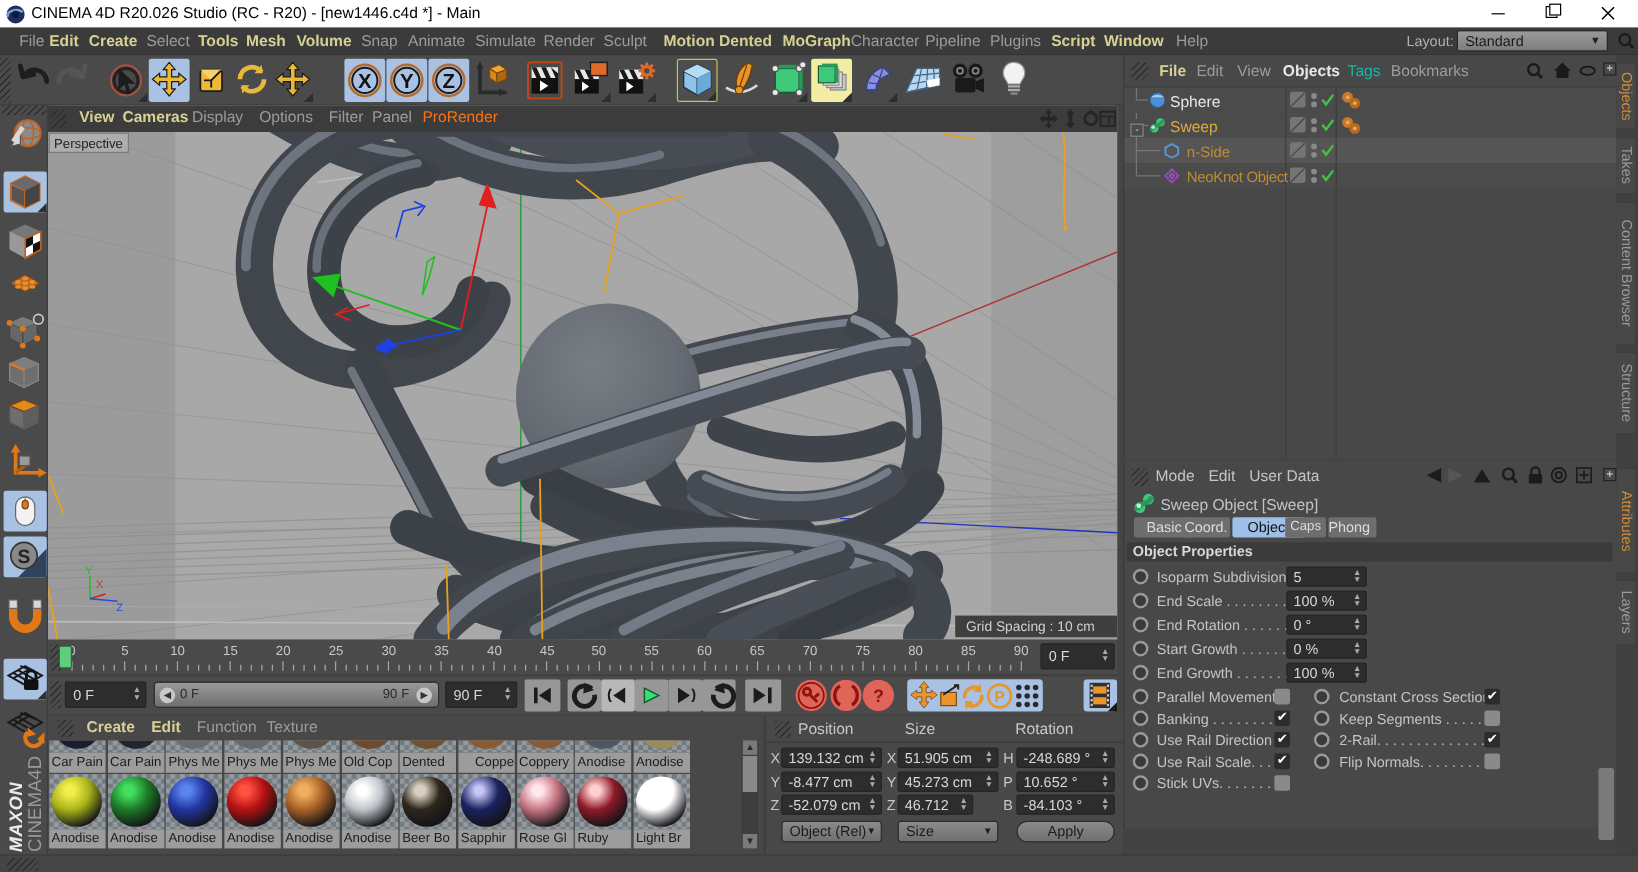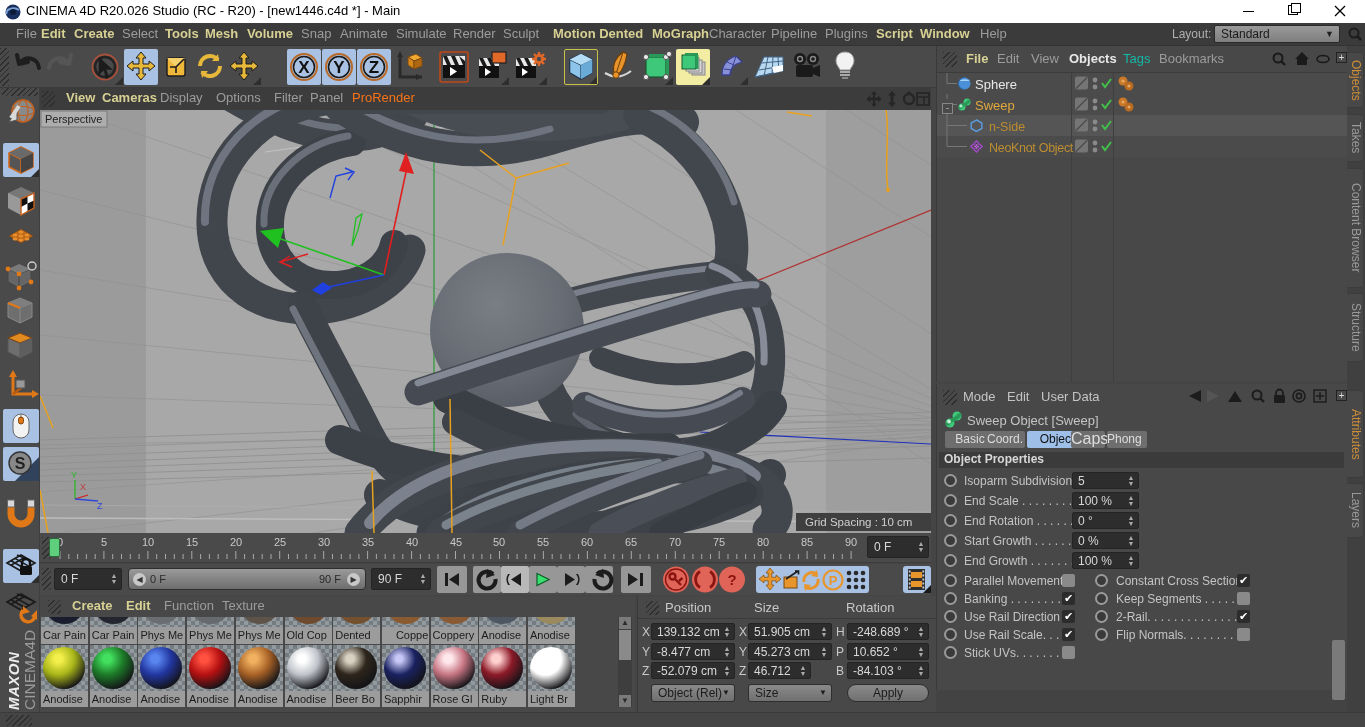--- a/index.html
+++ b/index.html
@@ -904,21 +904,21 @@
  <svg class="a" style="left:8px;top:27px" width="17" height="17">
       <circle cx="5" cy="12" r="4.5" fill="#3ec87a"></circle>
       <circle cx="12" cy="5" r="4.5" fill="#3ec87a"></circle>
       <path d="M2.5 14.5 C2.5 8 14.5 9 14.5 2.5" stroke="#2a9a58" stroke-width="4" fill="none"></path>
       <circle cx="4" cy="10.5" r="2" fill="#c0f0d8"></circle>
     </svg>
  <div class="a" style="left:30px;top:29px">Sweep Object [Sweep]</div>
  <div class="a" style="left:8px;top:47px;width:50px;height:17px;background:#6e6e6e;border-radius:2px;text-align:center;font-size:12px;line-height:16px;color:#ddd">Basic</div>
  <div class="a" style="left:48px;top:47px;width:40px;height:17px;background:#6e6e6e;border-radius:2px;text-align:center;font-size:12px;line-height:16px;color:#ddd">Coord.</div>
  <div class="a" style="left:90px;top:47px;width:60px;height:17px;background:#9dbfe8;border-radius:2px;text-align:center;font-size:12px;line-height:16px;color:#111">Object</div>
- <div class="a" style="left:134px;top:47px;width:34px;height:17px;background:#6e6e6e;border-radius:2px;text-align:center;font-size:16px;line-height:16px;color:#ddd">Caps</div>
+ <div class="a" style="left:134px;top:47px;width:34px;height:17px;background:#6e6e6e;border-radius:2px;text-align:center;font-size:11px;line-height:16px;color:#ddd">Caps</div>
  <div class="a" style="left:170px;top:47px;width:40px;height:17px;background:#6e6e6e;border-radius:2px;font-size:12px;line-height:16px;color:#ddd">Phong</div>
  <div class="a" style="left:2px;top:68px;width:405px;height:16px;background:#3b3b3b;color:#d8d8d8;font-weight:bold;font-size:12px;line-height:15px;padding-left:5px">Object Properties</div>
 
  <div class="ring" style="left:7px;top:90px"></div>
     <div class="a" style="left:27px;top:90px;font-size:12px">Isoparm Subdivision</div>
  <div class="a fld" style="left:135px;top:88px;width:67px;height:17px;padding-left:5px;font-size:12px">5<span class="stp">▲<br>▼</span></div>
  <div class="ring" style="left:7px;top:110px"></div>
     <div class="a" style="left:27px;top:110px;font-size:12px">End Scale . . . . . . . . .</div>
  <div class="a fld" style="left:135px;top:108px;width:67px;height:17px;padding-left:5px;font-size:12px">100 %<span class="stp">▲<br>▼</span></div>
  <div class="ring" style="left:7px;top:130px"></div>

